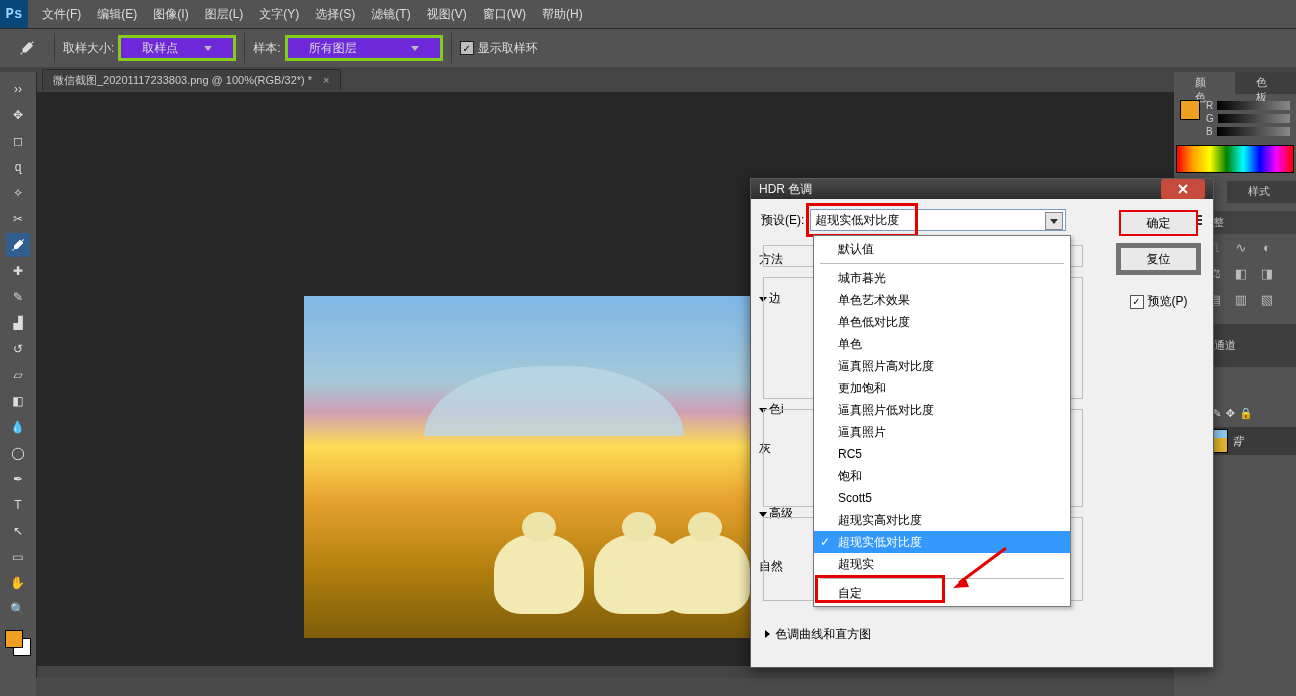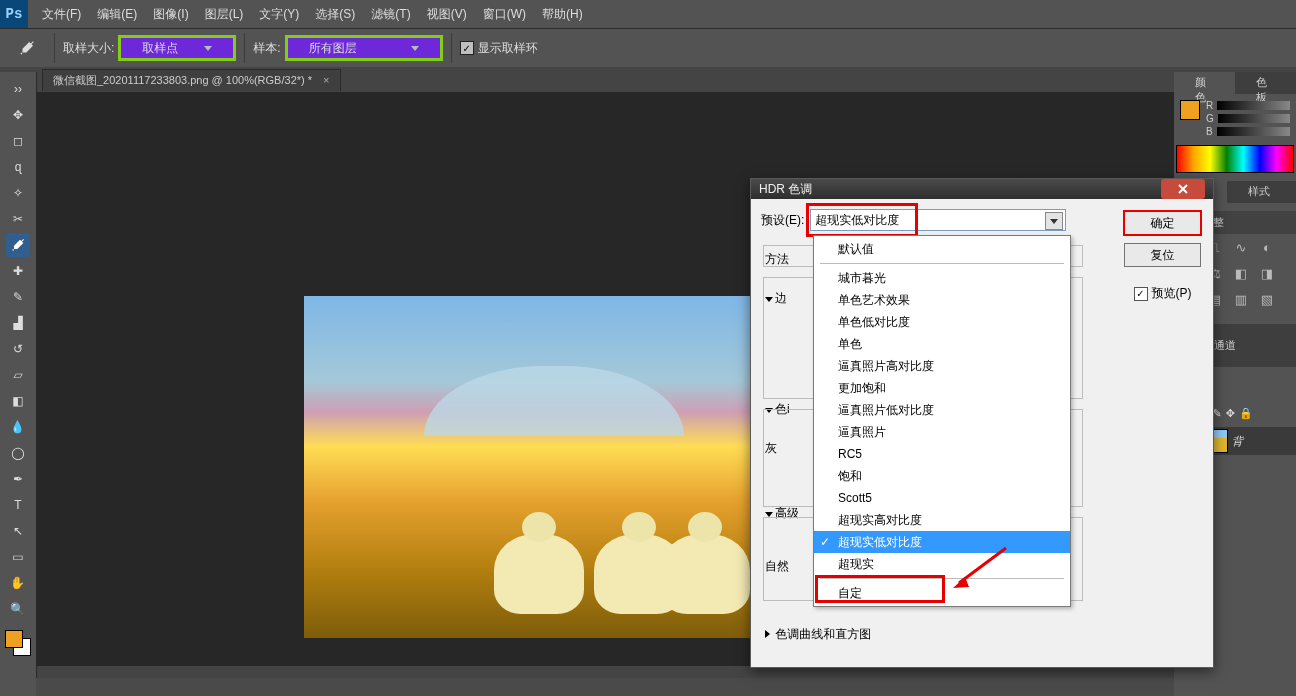--- a/index.html
+++ b/index.html
@@ -54,25 +54,25 @@
  .dlg-close{margin-left:auto;width:44px;height:20px;background:#c74a3d;border-radius:3px;display:flex;align-items:center;justify-content:center}
  .dlg-close svg{fill:#fff}
  .dlg-body{position:relative;padding:10px 10px;height:calc(100% - 26px);box-sizing:border-box}
  .preset-row{display:flex;align-items:center}
  .preset-row label{margin-right:6px}
  .preset-field{position:relative;flex:1}
  .preset-input{width:246px;height:20px;border:1px solid #7a9ac7;background:#fff;padding:0 4px;display:flex;align-items:center;position:relative}
  .preset-input .dd{position:absolute;right:2px;top:2px;width:16px;height:16px;border:1px solid #888;background:#e4e4e4;display:flex;align-items:center;justify-content:center}
  .preset-input .dd::after{content:"";border-left:4px solid transparent;border-right:4px solid transparent;border-top:5px solid #333}
  .red-box{position:absolute;border:3px solid #e60000;pointer-events:none}
- .btn{width:75px;height:22px;border:1px solid #737373;background:#e9e9e9;display:flex;align-items:center;justify-content:center;margin-bottom:8px}
+ .btn{width:75px;height:22px;border:5px solid #737373;background:#e9e9e9;display:flex;align-items:center;justify-content:center;margin-bottom:8px}
  .btn.ok{border:1px solid #2b6fb3;outline:2px solid #e60000;outline-offset:-1px}
  .right-btns{position:absolute;right:12px;top:12px;display:flex;flex-direction:column;align-items:center}
  .preview-row{display:flex;align-items:center;margin-top:10px}
- .side-labels{position:absolute;left:14px;top:52px;font-size:12px;color:#000}
+ .side-labels{position:absolute;left:8px;top:52px;font-size:12px;color:#000}
  .side-labels div{margin-bottom:22px}
  .tri{display:inline-block;width:0;height:0;border-top:4px solid transparent;border-bottom:4px solid transparent;border-left:5px solid #000;margin-right:2px;transform:translateY(1px)}
  .tri.down{border-left:4px solid transparent;border-right:4px solid transparent;border-top:5px solid #000;border-bottom:none;transform:none}
  .tri.side{transform:none}
  .dropdown{position:absolute;left:62px;top:36px;width:256px;background:#fff;border:1px solid #7a7a7a;box-shadow:2px 2px 4px rgba(0,0,0,.25);padding:2px 0}
  .dropdown hr{border:none;border-top:1px solid #bbb;margin:3px 6px}
  .dd-item{height:22px;display:flex;align-items:center;padding:0 10px 0 24px;position:relative}
  .dd-item.sel{background:#3399ff;color:#fff}
  .dd-item .chk{position:absolute;left:6px;color:inherit}
  .arrow-ann{position:absolute;left:200px;top:344px;pointer-events:none}

